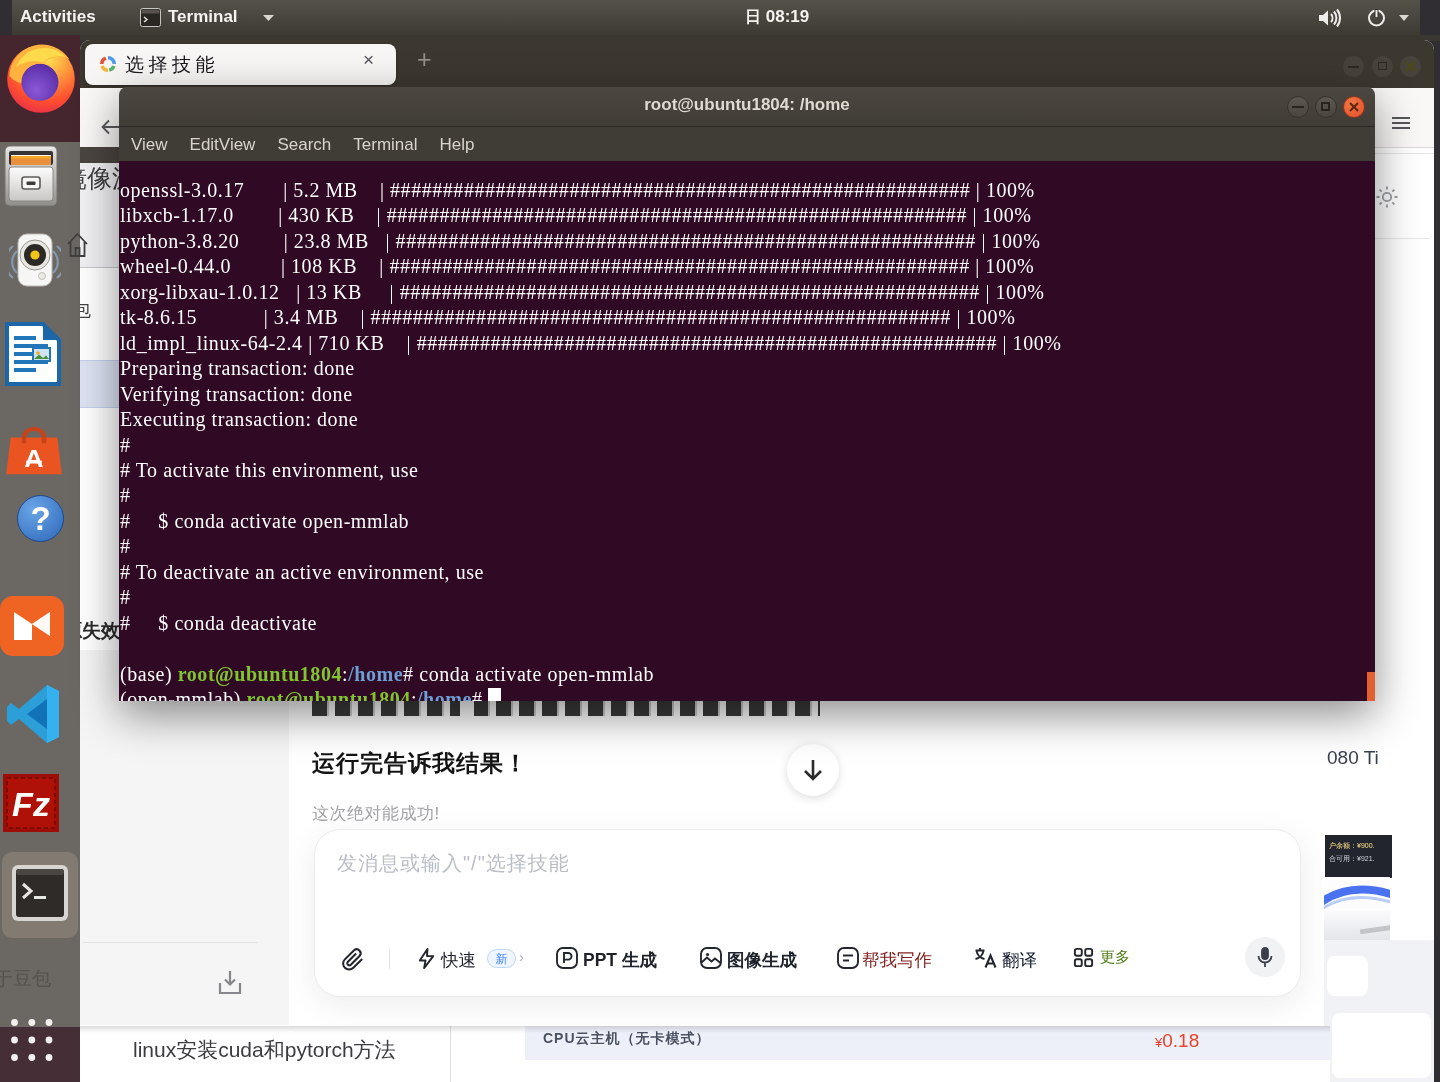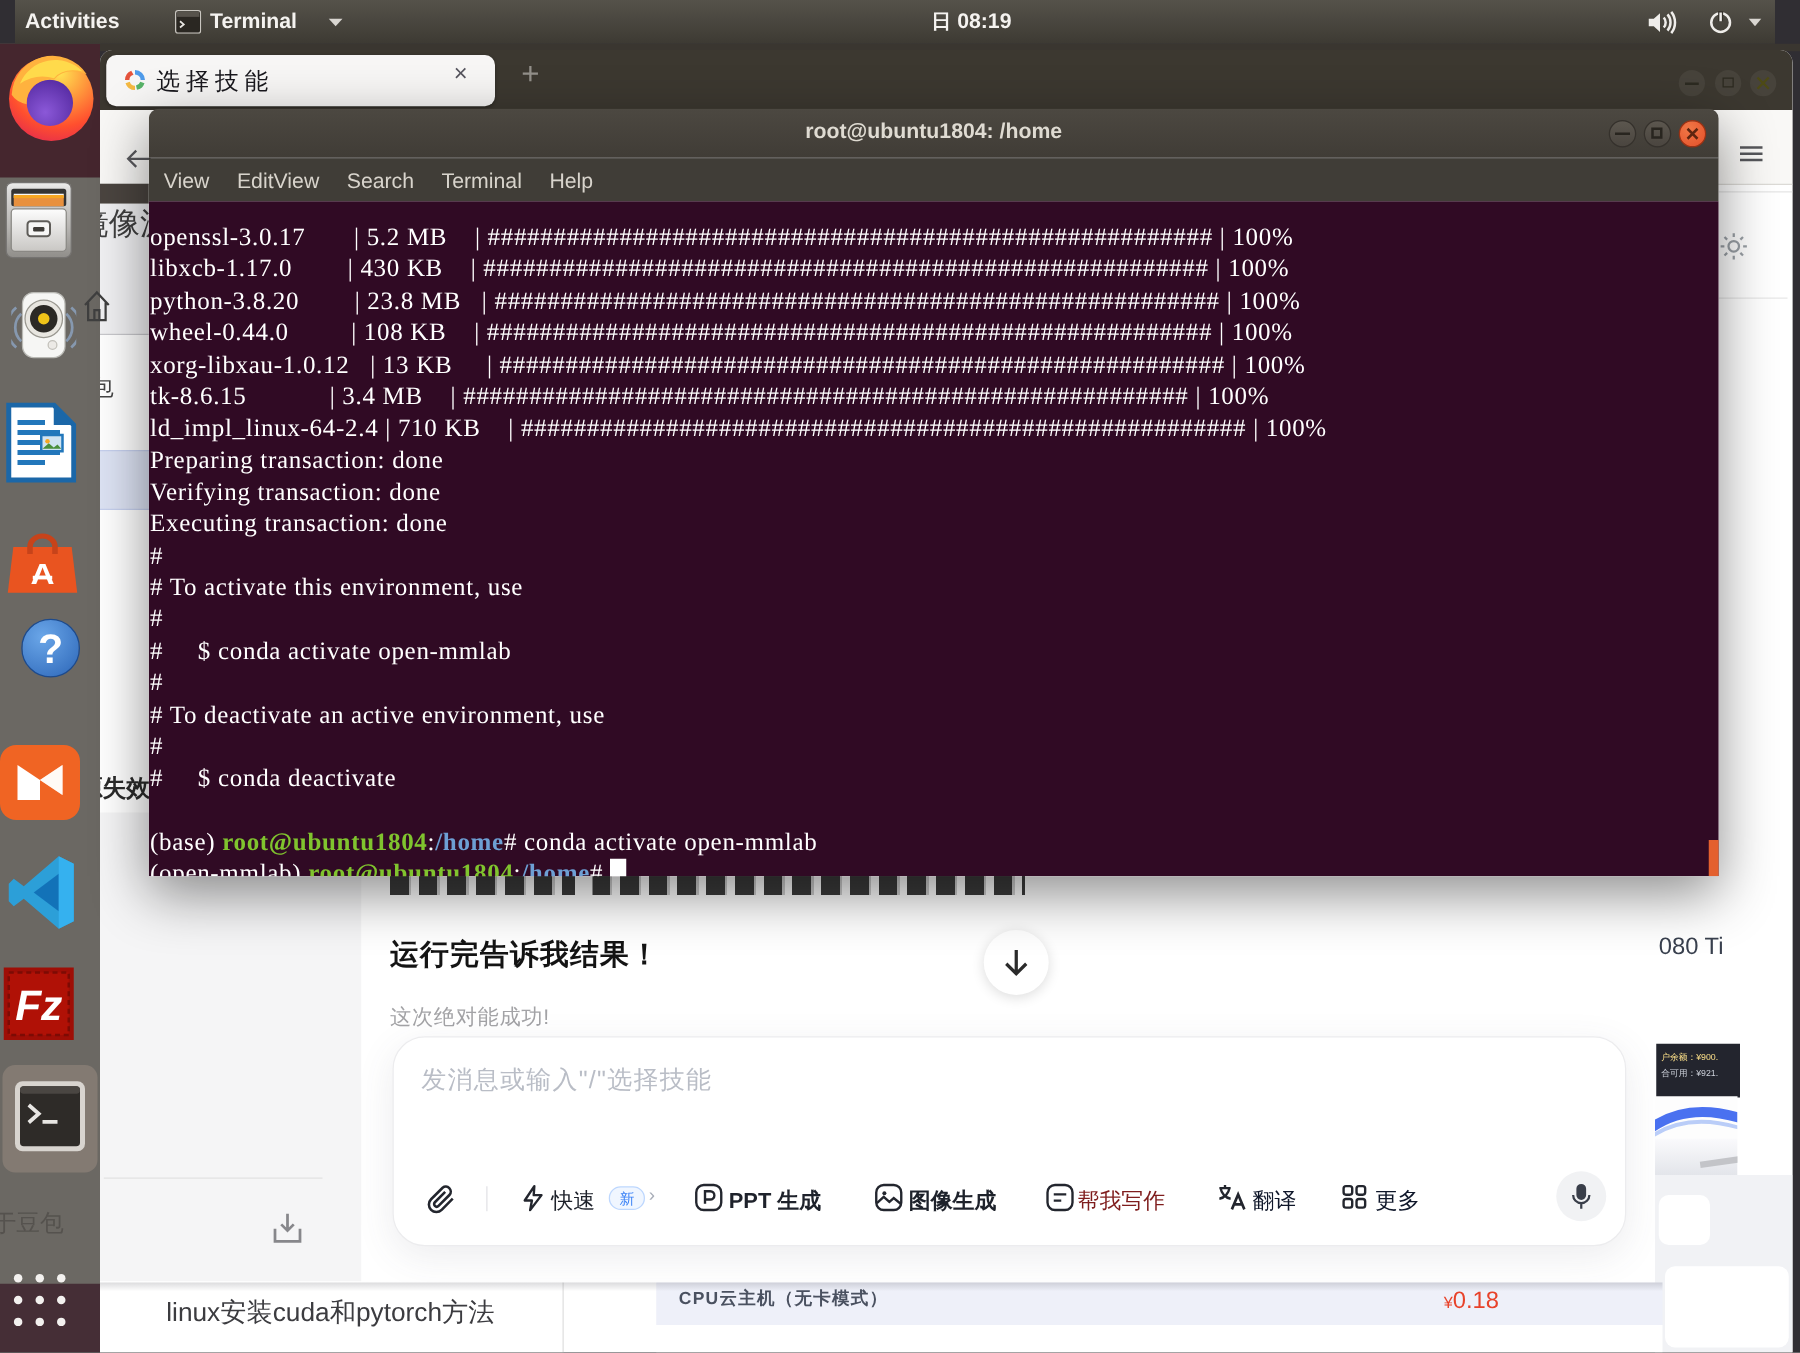--- a/index.html
+++ b/index.html
@@ -115,21 +115,21 @@
         <path d="M2.5 4.5 L11.5 4.5 M7 2 L7 4.5 M10.5 4.5 a9.5 10 0 0 1 -8 8.5 M3.5 4.5 a9.5 10 0 0 0 8 8.5"></path>
         <path d="M12.5 21.5 L17.5 9.5 L22.5 21.5 M14.3 17.5 L20.7 17.5" stroke-width="2.1"></path>
       </svg>
   <div class="abs" style="left:922px;top:908px;font-size:17.5px;color:#0f172a;font-weight:500">翻译</div>
   <svg class="abs" style="left:992px;top:906px" width="23" height="23" viewBox="0 0 24 24" fill="none" stroke="#23262e" stroke-width="2">
         <rect x="3" y="3" width="7.2" height="7.2" rx="2"></rect>
         <rect x="13.8" y="3" width="7.2" height="7.2" rx="2"></rect>
         <rect x="3" y="13.8" width="7.2" height="7.2" rx="2"></rect>
         <rect x="13.8" y="13.8" width="7.2" height="7.2" rx="2"></rect>
       </svg>
-  <div class="abs" style="left:1020px;top:908px;font-size:18px;color:#0f172a;font-weight:500">更多</div>
+  <div class="abs" style="left:1020px;top:908px;font-size:15px;color:#4d7c0f;font-weight:500">更多</div>
   <div class="abs" style="left:1165px;top:897px;width:40px;height:40px;border-radius:50%;background:#f1f2f4"></div>
   <svg class="abs" style="left:1177px;top:907px" width="16" height="21" viewBox="0 0 16 21" fill="none" stroke="#3a3f4a" stroke-width="1.8">
         <rect x="5" y="1" width="6" height="11" rx="3" fill="#3a3f4a"></rect>
         <path d="M1.5 9 a6.5 6.5 0 0 0 13 0 M8 16 L8 20"></path>
       </svg>
 
   
   <div class="abs" style="left:1247px;top:707px;font-size:19px;color:#39404e">080 Ti</div>
   <div class="abs" style="left:1245px;top:795px;width:67px;height:43px;background:#23252e;overflow:hidden">
      <div style="font-size:7px;color:#ffe28a;margin:6px 0 0 4px;letter-spacing:0">户余额：¥900.</div>

